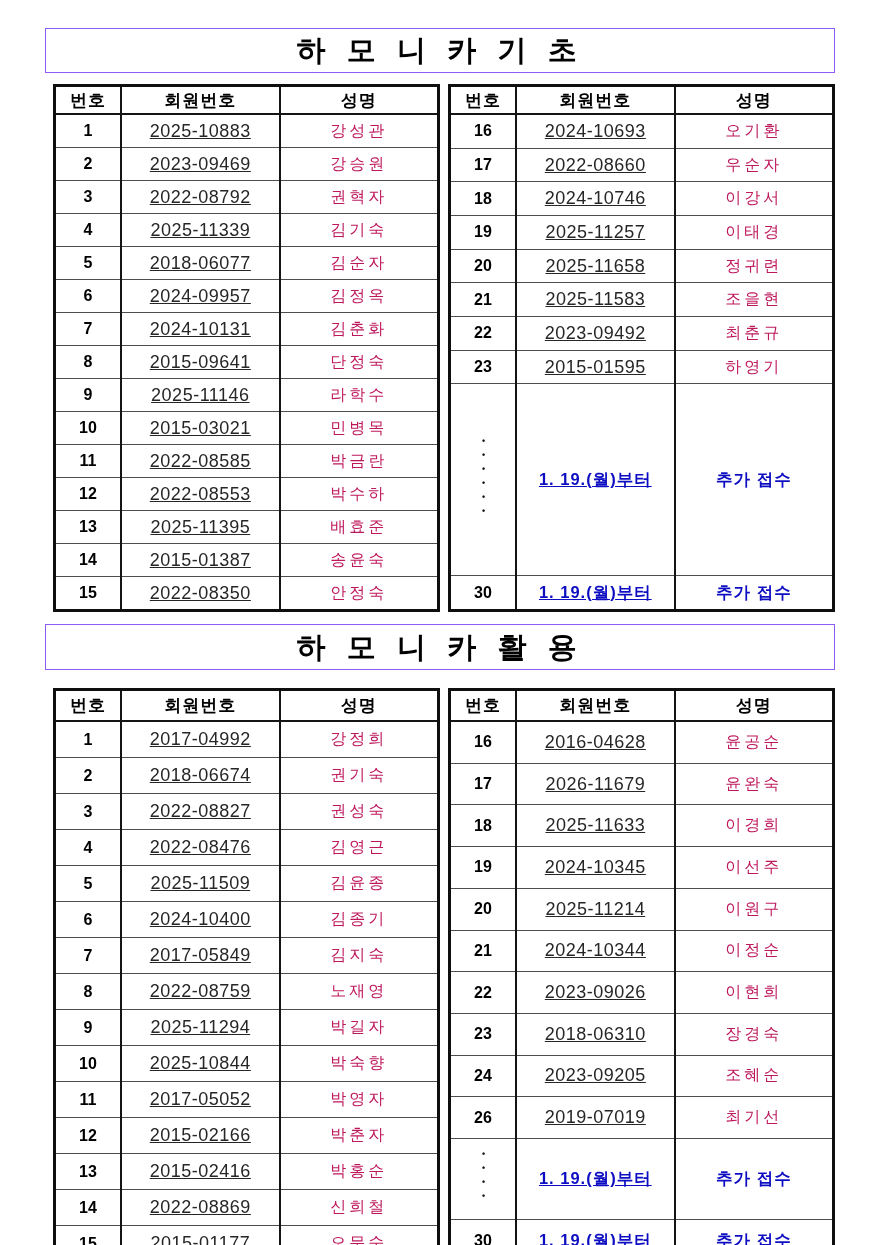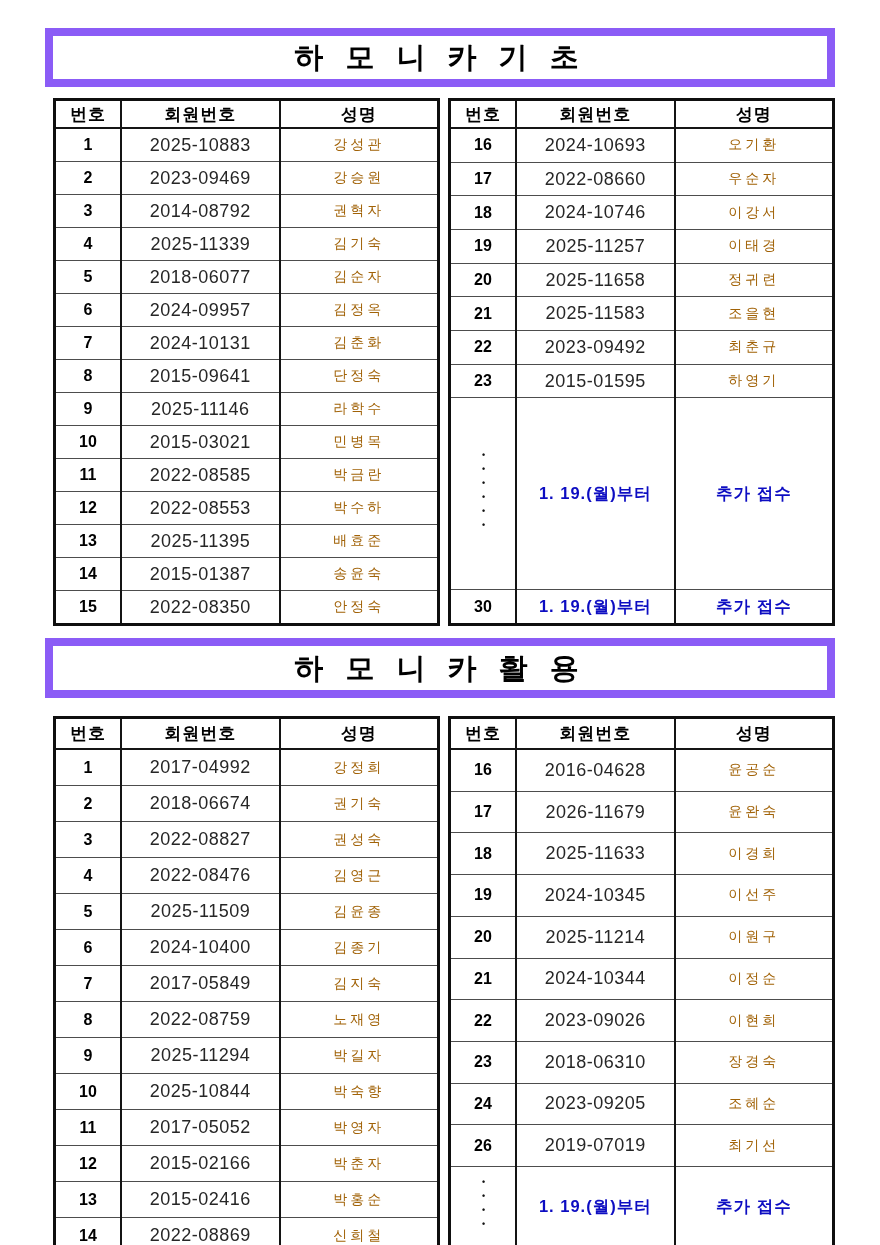--- a/index.html
+++ b/index.html
@@ -7,28 +7,29 @@
     width: 880px; height: 1245px;
     background: #ffffff;
     font-family: "Liberation Sans", "DejaVu Sans", sans-serif;
     color: #111;
     overflow: hidden;
   }
   .page { padding-top: 28px; }
 
   .title-box {
     margin: 0 45px;
-    border: 8px solid #8b5cf6;
+    border: 1px solid #8b5cf6;
     height: 43px;
     line-height: 43px;
     text-align: center;
     font-size: 29px;
     font-weight: bold;
     letter-spacing: 7px;
     color: #000;
+    font-family: Liberation Serif, serif;
   }
   .title-gap-1 { margin-bottom: 11px; }
   .sec2 .title-box { margin-top: 12px; margin-bottom: 18px; height: 44px; line-height: 44px; }
 
   .tables {
     display: flex;
     gap: 8px;
     margin: 0 45px 0 53px;
   }
   table.roster {
@@ -57,22 +58,22 @@
     border-top: 1px solid #4d4d4d;
     overflow: hidden;
     white-space: nowrap;
   }
   .s0 tbody td { height: 30px; }
   .s1 tbody td { height: 33px; }
 
   th + th, td + td { border-left: 2px solid #141414; }
 
   td.no { font-size: 16px; font-weight: bold; color: #000; }
-  td.mid { font-size: 18px; color: #262626; letter-spacing: 0.5px; }
-  td.name { font-size: 14px; color: #a16207; letter-spacing: 3px; }
+  td.mid { font-size: 18px; color: #262626; letter-spacing: 0.5px; text-decoration: underline; }
+  td.name { font-size: 16px; color: #be185d; letter-spacing: 3px; }
 
   .blue { color: #0d0dc2 !important; font-weight: bold; font-size: 16.5px !important; letter-spacing: 1px !important; margin-left: 24px; }
 
   .s0 td.gap-cell { height: 185px; }
   .s1 td.gap-cell { height: 67px; }
 
   .dots {
     display: inline-block;
     writing-mode: vertical-rl;
     text-orientation: upright;
@@ -114,21 +115,21 @@
             </tr>
 
             <tr>
               <td class="no">2</td>
               <td class="mid">2023-09469</td>
               <td class="name">강승원</td>
             </tr>
 
             <tr>
               <td class="no">3</td>
-              <td class="mid">2014-08792</td>
+              <td class="mid">2022-08792</td>
               <td class="name">권혁자</td>
             </tr>
 
             <tr>
               <td class="no">4</td>
               <td class="mid">2025-11339</td>
               <td class="name">김기숙</td>
             </tr>
 
             <tr>

